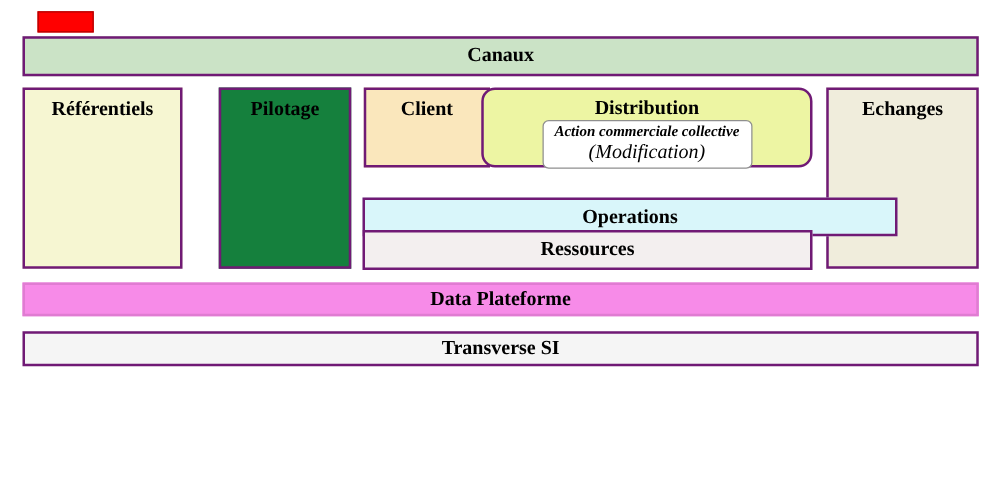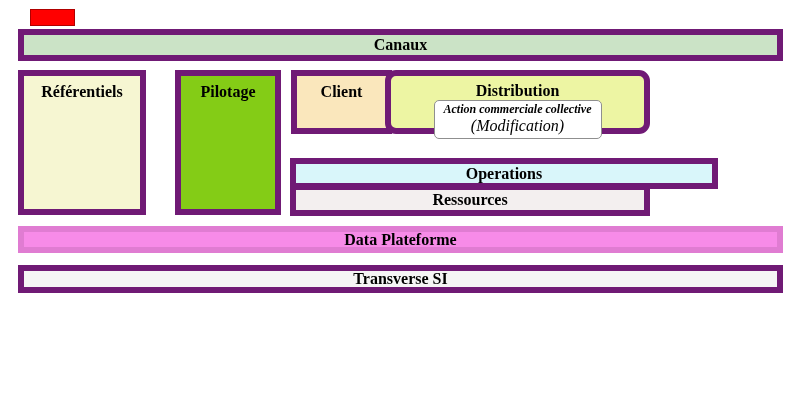--- a/index.html
+++ b/index.html
@@ -12,21 +12,21 @@
     width: 800px;
     height: 400px;
     background: #ffffff;
     font-family: "Liberation Serif", "DejaVu Serif", serif;
     color: #000000;
     overflow: hidden;
   }
   .block {
     position: absolute;
     box-sizing: border-box;
-    border: 6px solid #701a75;
+    border: 2px solid #701a75;
   }
   .label {
     font-weight: bold;
     font-size: 16px;
     line-height: 1;
     white-space: nowrap;
   }
   
   .banner {
     display: flex;
@@ -89,36 +89,39 @@
   <div class="block red-marker" style="background-color: rgb(255, 0, 0);"></div>
 
   <div class="block banner canaux" style="background-color: rgb(203, 227, 198);">
     <span class="label">Canaux</span>
   </div>
 
   <div class="block column referentiels" style="background-color: rgb(246, 246, 210);">
     <span class="label">Référentiels</span>
   </div>
 
-  <div class="block column pilotage" style="background-color: #84cc16;">
+  <div class="block column pilotage" style="background-color: #15803d;">
     <span class="label">Pilotage</span>
   </div>
 
   <div class="block column client" style="background-color: rgb(250, 231, 188);">
     <span class="label">Client</span>
   </div>
 
   <div class="block distribution" style="background-color: rgb(237, 245, 163);">
     <span class="label">Distribution</span>
     <div class="callout">
       <span class="callout-title">Action commerciale collective</span>
       <span class="callout-subtitle">(Modification)</span>
     </div>
   </div>
 
+  <div class="block column echanges" style="background-color: rgb(240, 237, 220);">
+    <span class="label">Echanges</span>
+  </div>
 
   <div class="block banner operations" style="background-color: rgb(217, 246, 250);">
     <span class="label">Operations</span>
   </div>
 
   <div class="block banner ressources" style="background-color: rgb(243, 239, 239);">
     <span class="label">Ressources</span>
   </div>
 
   <div class="block banner data-plateforme" style="background-color: rgb(247, 139, 232);">

